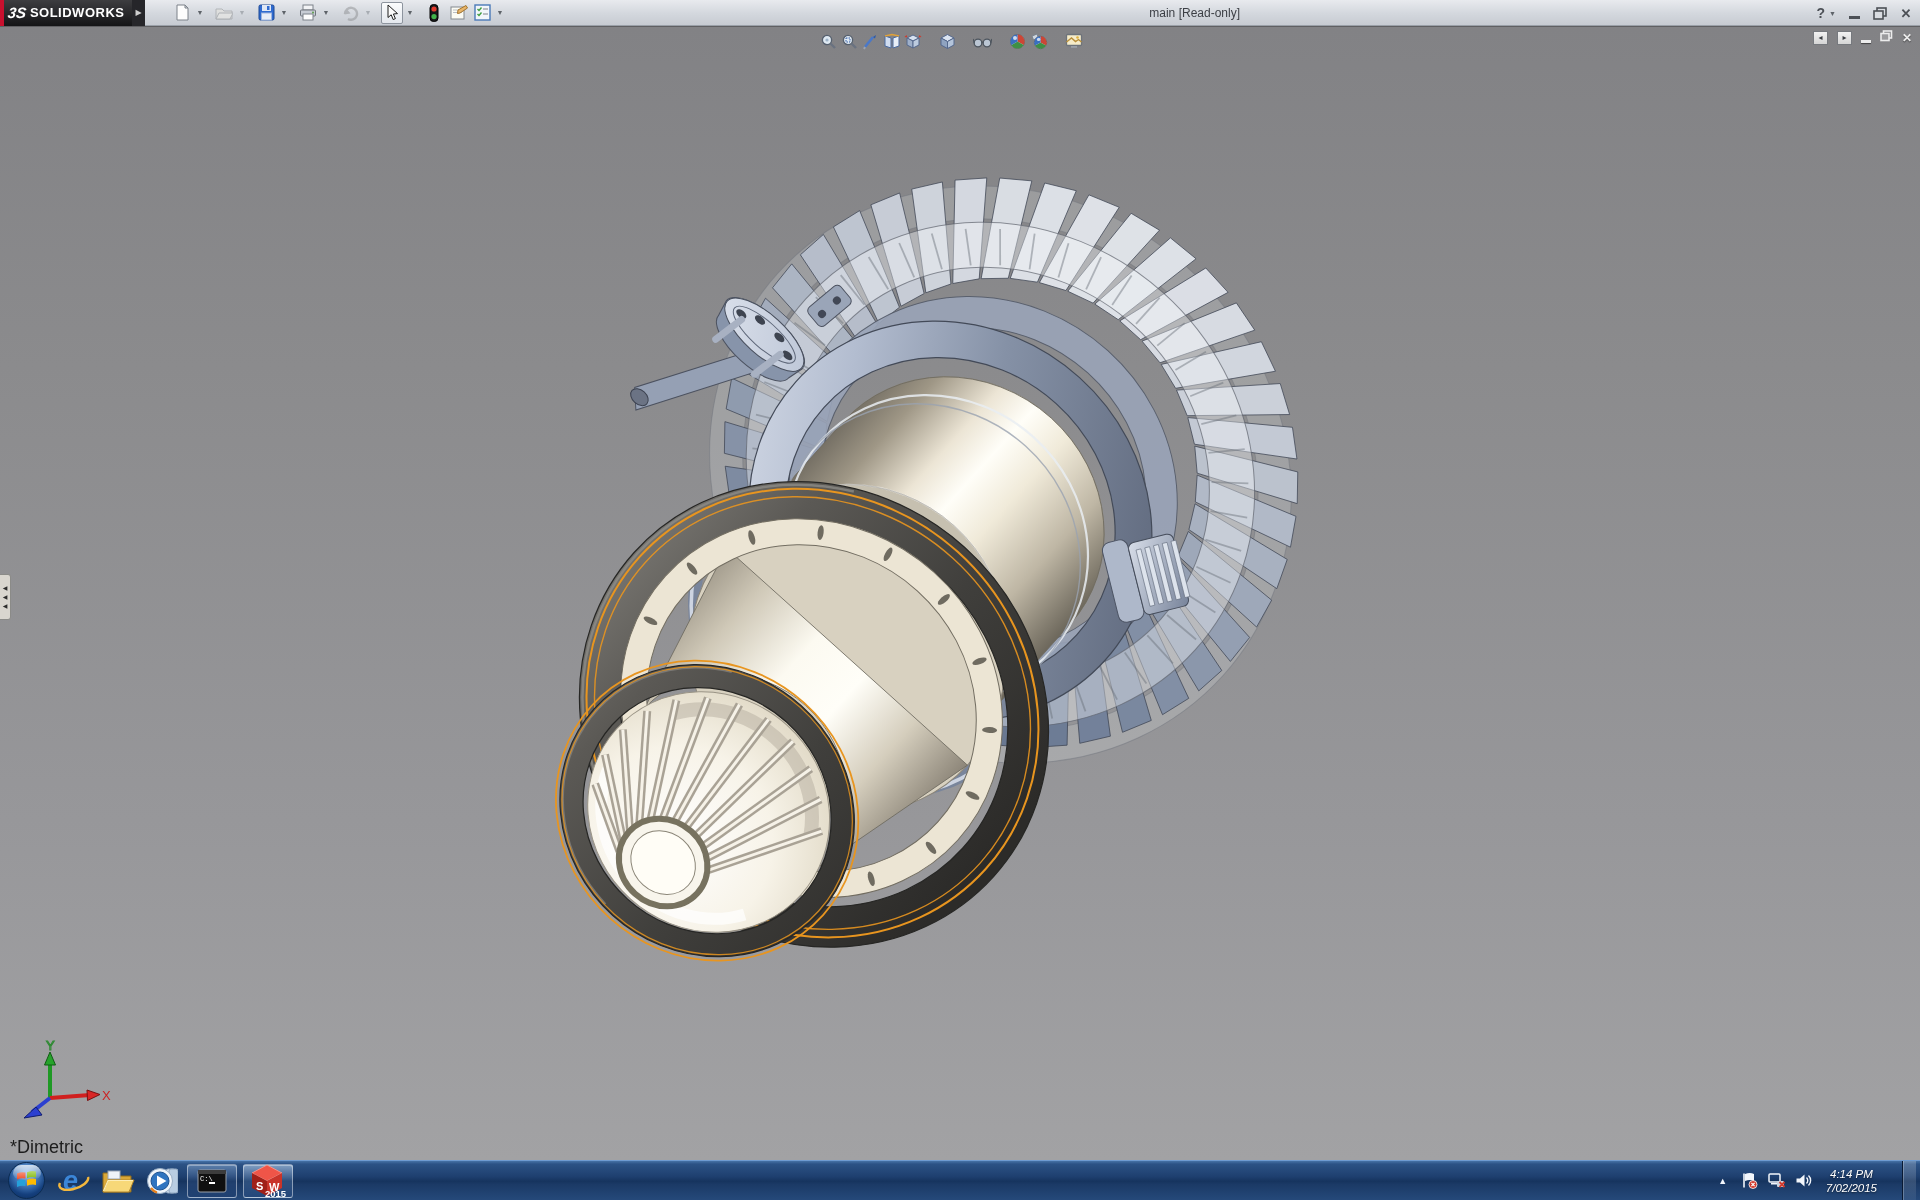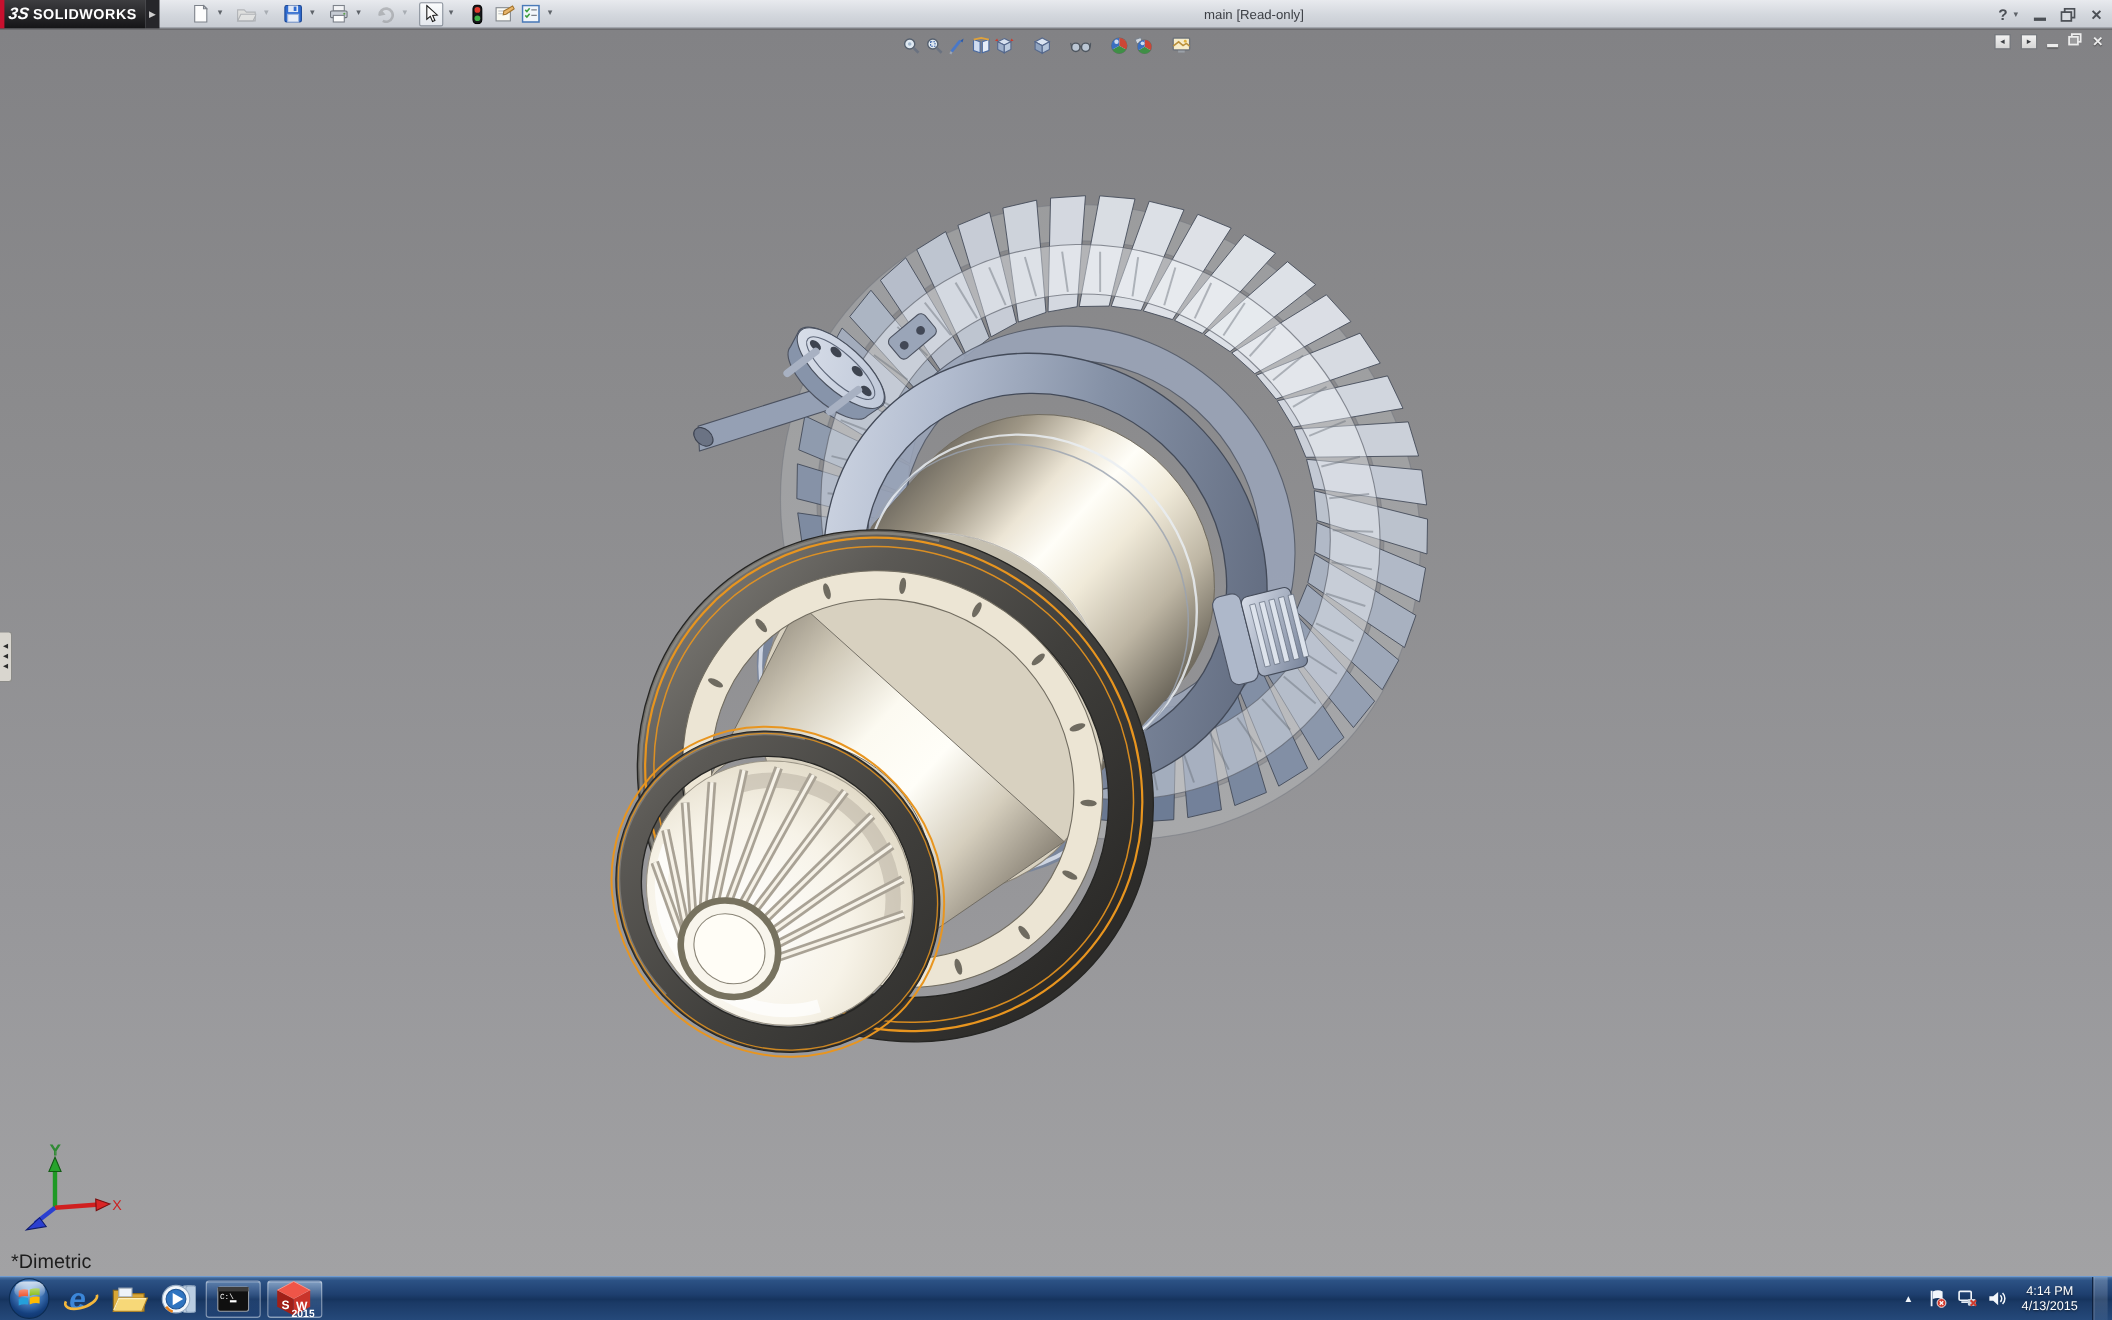--- a/index.html
+++ b/index.html
@@ -17,21 +17,21 @@
   .brand-name { font-weight:bold; font-size:13px; letter-spacing:.5px; }
   .logo-expander { width:13px; height:26px; background:#26262a; color:#cfcfcf; font-size:8px;
     display:flex; align-items:center; justify-content:center; flex:0 0 auto; }
   .main-toolbar { display:flex; align-items:center; margin-left:26px; gap:2px; }
   .tbtn { width:22px; height:22px; display:flex; align-items:center; justify-content:center; border:1px solid transparent; border-radius:2px; }
   .tbtn.pressed { background:linear-gradient(#fbfcfd,#e4e8ee); border:1px solid #8d949e; }
   .tbtn.disabled { opacity:.5; filter:grayscale(.6); }
   .drop { width:10px; height:22px; font-size:7px; color:#5e6369; display:flex; align-items:center; justify-content:center; margin-right:6px; }
   .drop.disabled { color:#a8adb3; }
   .title-text { position:absolute; left:1040px; top:0; width:200px; height:26px; line-height:26px;
-    text-align:center; font-size:12px; color:#3c3f45; }
+    text-align:right; font-size:12px; color:#3c3f45; }
   .titlebar-controls { position:absolute; right:6px; top:0; height:26px; display:flex; align-items:center; gap:10px; }
   .help-glyph { font-size:14px; font-weight:bold; color:#4c5056; }
   .help-caret { font-size:7px; color:#5e6369; margin-left:-6px; }
   .wctl { width:16px; height:16px; display:flex; align-items:center; justify-content:center; }
 
   
   .viewport { position:absolute; left:0; top:26px; width:1920px; height:1134px;
     background:linear-gradient(180deg,#828285 0%, #8b8b8d 30%, #97979a 70%, #a2a2a4 100%);
     border-top:1px solid #606063; }
   #engine-svg { position:absolute; left:0; top:0; width:1920px; height:1134px; }
@@ -69,21 +69,21 @@
     border-radius:14px 14px 10px 10px; background:linear-gradient(rgba(255,255,255,.75), rgba(255,255,255,.05)); }
   .task-icon { width:40px; height:38px; display:flex; align-items:center; justify-content:center; margin:0 2px; border-radius:3px; }
   .task-btn { width:50px; height:34px; margin:0 3px; border-radius:3px; display:flex; align-items:center; justify-content:center;
     border:1px solid rgba(255,255,255,.45);
     background:linear-gradient(rgba(165,195,230,.40), rgba(60,95,150,.25) 50%, rgba(25,55,105,.35));
     box-shadow:inset 0 1px 0 rgba(255,255,255,.35); }
   .task-btn.bright { background:linear-gradient(rgba(200,222,245,.55), rgba(90,130,180,.35) 50%, rgba(40,75,130,.4)); }
   .tray { margin-left:auto; display:flex; align-items:center; gap:9px; padding-right:4px; }
   .tray-glyph { color:#f2f6fb; display:flex; align-items:center; justify-content:center; width:18px; }
   .clock { text-align:center; color:#ffffff; font-size:11.5px; line-height:14px; text-shadow:0 1px 2px rgba(0,0,0,.6);
-    margin:0 4px 0 4px; }
+    margin:0 16px 0 4px;font-style:italic; }
   .show-desktop { width:14px; height:40px; border-left:1px solid #0a1a33;
     background:linear-gradient(rgba(255,255,255,.22), rgba(255,255,255,.06)); box-shadow:inset 1px 0 0 rgba(255,255,255,.25); }
 </style>
 </head>
 <body>
 
 <div class="screen">
 
   <div class="titlebar">
     <div class="logo-block">
@@ -621,18 +621,18 @@
       </span>
       <span class="tray-glyph">
         <svg width="17" height="17" viewBox="0 0 17 17">
           <path d="M1.5 6.5 h3.5 l4.5 -4 v12 l-4.5 -4 h-3.5 z" fill="#f2f6fb"></path>
           <path d="M11.5 5.5 a4.2 4.2 0 0 1 0 6" fill="none" stroke="#f2f6fb" stroke-width="1.4"></path>
           <path d="M13.5 3.5 a7 7 0 0 1 0 10" fill="none" stroke="#f2f6fb" stroke-width="1.4"></path>
         </svg>
       </span>
       <div class="clock">
         <div>4:14 PM</div>
-        <div>4/13/2015</div>
+        <div>7/02/2015</div>
       </div>
       <div class="show-desktop"></div>
     </div>
   </div>
 </div>
 
 </body></html>

